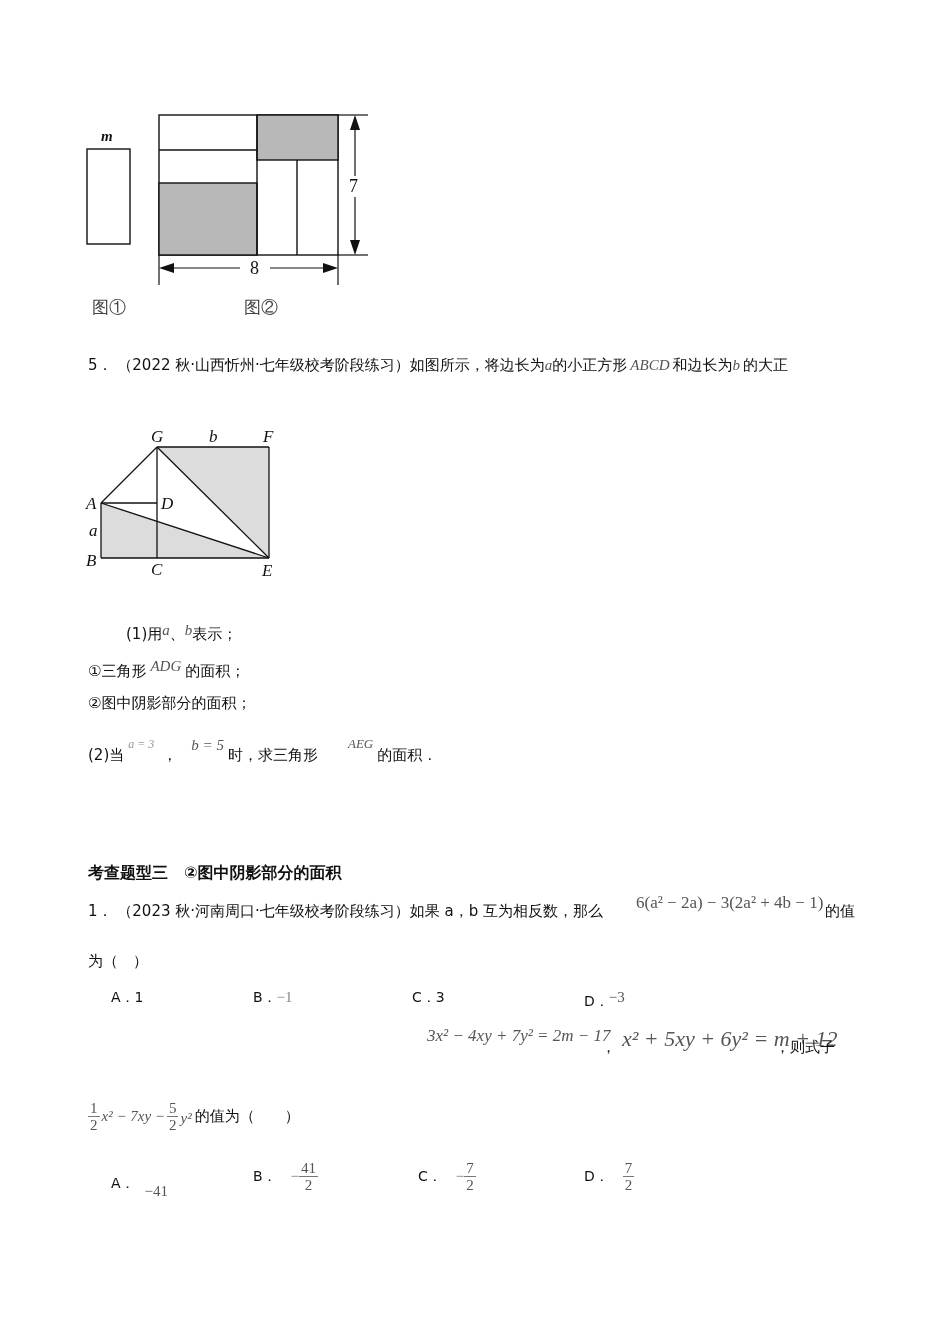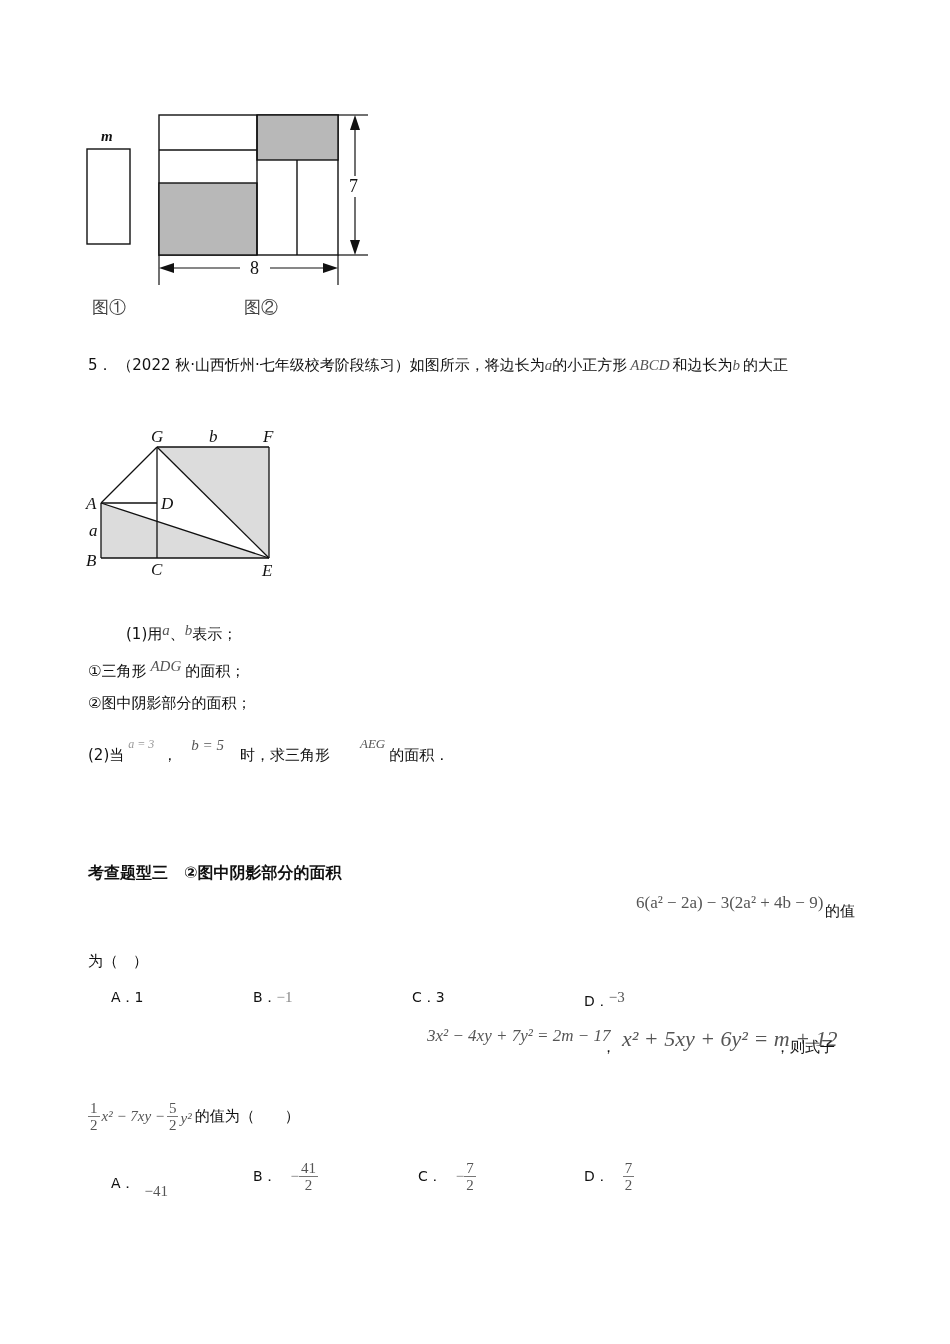--- a/index.html
+++ b/index.html
@@ -73,26 +73,30 @@
   <span class="abs math" style="left:262px;top:561px;font-size:17px;color:#111;">E</span>
 
   <div class="abs" style="left:88px;top:622px;margin-left:38px;">
     <span>(1)用</span><span class="math" style="vertical-align:4px;">a</span><span>、</span><span class="math" style="vertical-align:4px;">b</span><span>表示；</span>
   </div>
   <div class="abs" style="left:88px;top:658px;">
     <span>①三角形</span><span class="math" style="vertical-align:5px;margin:0 4px;">ADG</span><span>的面积；</span>
   </div>
   <div class="abs" style="left:88px;top:694px;">②图中阴影部分的面积；</div>
   <div class="abs" style="left:88px;top:736px;">
-    <span>(2)当</span><span class="mathn" style="vertical-align:12px;font-size:12px;color:#999;font-style:italic;margin-left:4px;">a = 3</span><span style="margin:0 14px 0 8px;">，</span><span class="math" style="vertical-align:10px;margin-right:16px;">b = 5</span><span>时，求三角形</span><span class="math" style="vertical-align:12px;font-size:13px;margin:0 4px 0 30px;">AEG</span><span>的面积．</span>
+    <span>(2)当</span><span class="mathn" style="vertical-align:12px;font-size:12px;color:#999;font-style:italic;margin-left:4px;">a = 3</span><span style="margin:0 14px 0 8px;">，</span><span class="math" style="vertical-align:10px;margin-right:4px;">b = 5</span><span>时，求三角形</span><span class="math" style="vertical-align:12px;font-size:13px;margin:0 4px 0 30px;">AEG</span><span>的面积．</span>
   </div>
 
   <div class="abs h" style="left:88px;top:863px;">考查题型三　②图中阴影部分的面积</div>
 
-  <span class="abs mathn" style="left:636px;top:893px;font-size:17px;">6(a² − 2a) − 3(2a² + 4b − 9)</span>
+  <div class="abs" style="left:88px;top:902px;">
+    <span>1．</span>
+    <span>（2023 秋·河南周口·七年级校考阶段练习）</span><span>如果 a，b 互为相反数，那么</span>
+  </div>
+  <span class="abs mathn" style="left:636px;top:893px;font-size:17px;">6(a² − 2a) − 3(2a² + 4b − 1)</span>
   <span class="abs" style="left:825px;top:902px;">的值</span>
   <div class="abs" style="left:88px;top:952px;">为（　）</div>
 
   <div class="abs opt" style="left:111px;top:989px;text-align:right;"><span>A．</span><span>1</span></div>
   <div class="abs opt" style="left:253px;top:989px;"><span>B．</span><span class="mathn" style="color:#888;">−1</span></div>
   <div class="abs opt" style="left:412px;top:989px;"><span>C．</span><span>3</span></div>
   <div class="abs opt" style="left:584px;top:989px;"><span>D．</span><span class="mathn" style="vertical-align:4px;">−3</span></div>
 
   <span class="abs math" style="left:427px;top:1026px;font-size:17px;">3x² − 4xy + 7y² = 2m − 17</span>
   <span class="abs" style="left:601px;top:1038px;">，</span>

